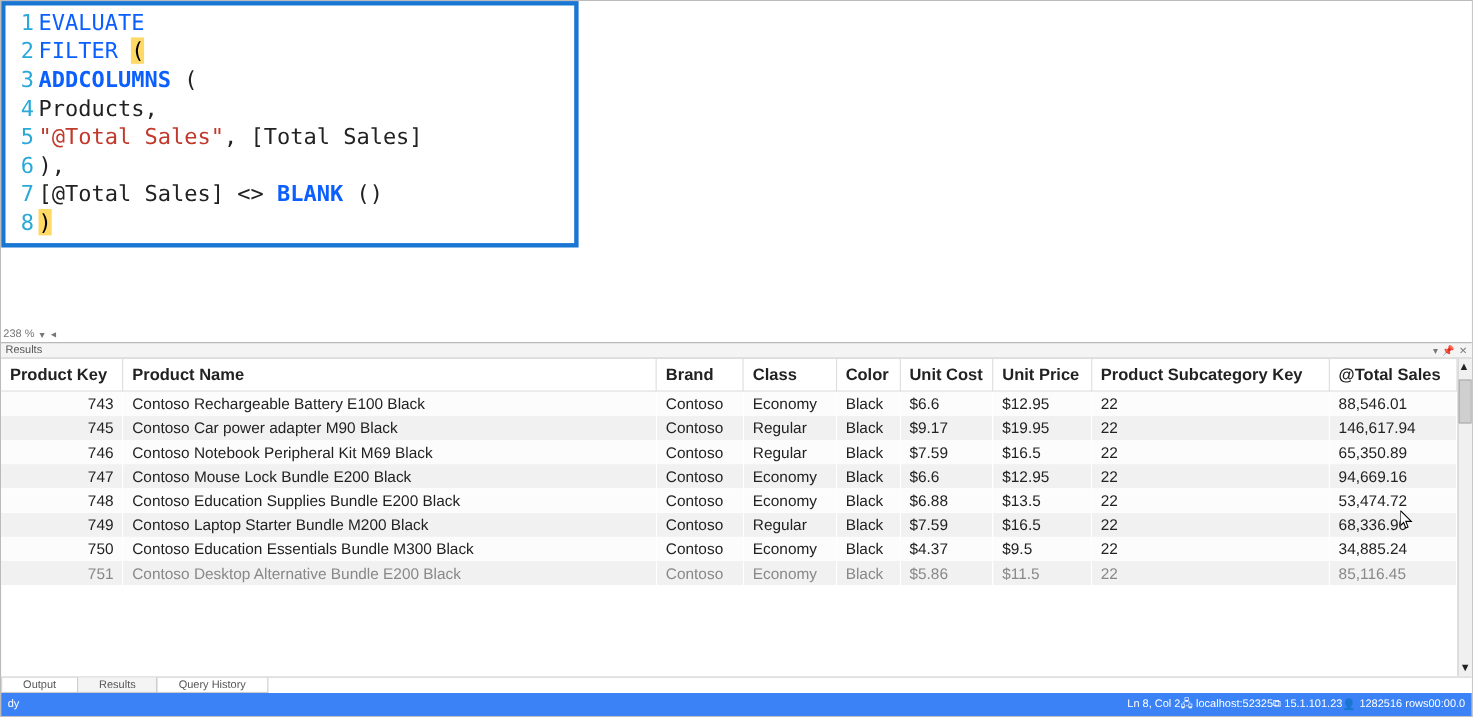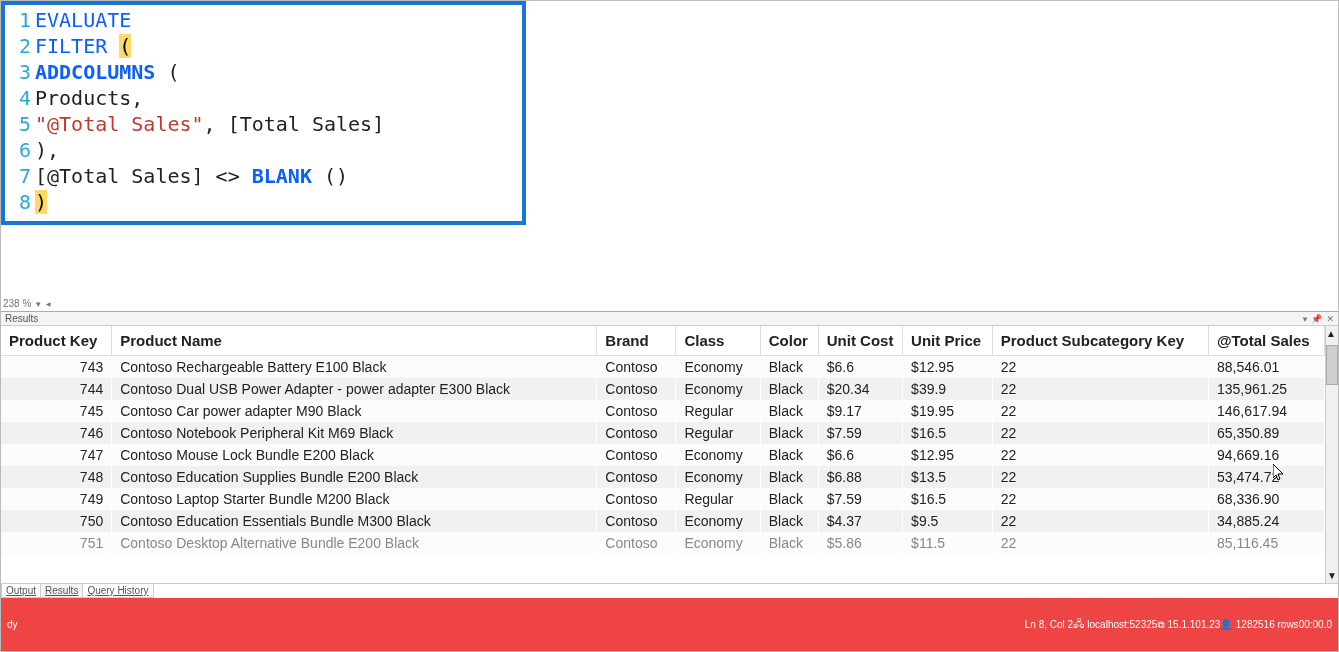--- a/index.html
+++ b/index.html
@@ -54,25 +54,25 @@
   
   tr.clipped td { color:#888; }
 
   
   .vscroll { width: 18px; background:#f0f0f0; border-left:1px solid #ccc; display:flex; flex-direction:column; justify-content:space-between; align-items:center;}
   .vscroll .arrow { font-size:10px; padding:2px 0; cursor:pointer; }
   .vscroll .thumb { width:12px; height:40px; background:#cfcfcf; margin-top:4px; border:1px solid #aaa;}
 
   
   .bottom-tabs { display:flex; font-size:10px; background:#fff; border-top:1px solid #ccc;}
-  .bottom-tabs .tab { padding:1px 4px; border:1px solid #ccc; border-top:none; margin-right:-1px; color:#555; cursor:pointer;text-decoration:underline;}
+  .bottom-tabs .tab { padding:1px 19px; border:1px solid #ccc; border-top:none; margin-right:-1px; color:#555; cursor:pointer;}
   .bottom-tabs .tab.active { background:#f4f4f4; }
 
   
-  .status-bar { background:#ef4444; color:#fff; font-size:10px; display:flex; justify-content:space-between; align-items:center; padding:18px 6px; }
+  .status-bar { background:#3b82f6; color:#fff; font-size:10px; display:flex; justify-content:space-between; align-items:center; padding:2px 6px; }
   .status-bar .right { display:flex; }
   .status-bar .seg { display:flex; gap:3px; align-items:center;}
   .ico { display:inline-block; }
 
   
   .cursor {
     position:absolute; width:12px; height:18px; pointer-events:none;
   }
 </style>
 </head>
@@ -153,31 +153,20 @@
               <td class="col-name">Contoso Rechargeable Battery E100 Black</td>
               <td class="col-brand">Contoso</td>
               <td class="col-class">Economy</td>
               <td class="col-color">Black</td>
               <td class="col-ucost num">$6.6</td>
               <td class="col-uprice num">$12.95</td>
               <td class="col-subk num">22</td>
               <td class="col-tot num">88,546.01</td>
             </tr>
             <tr class="data">
-              <td class="col-key num">744</td>
-              <td class="col-name">Contoso Dual USB Power Adapter - power adapter E300 Black</td>
-              <td class="col-brand">Contoso</td>
-              <td class="col-class">Economy</td>
-              <td class="col-color">Black</td>
-              <td class="col-ucost num">$20.34</td>
-              <td class="col-uprice num">$39.9</td>
-              <td class="col-subk num">22</td>
-              <td class="col-tot num">135,961.25</td>
-            </tr>
-            <tr class="data">
               <td class="col-key num">745</td>
               <td class="col-name">Contoso Car power adapter M90 Black</td>
               <td class="col-brand">Contoso</td>
               <td class="col-class">Regular</td>
               <td class="col-color">Black</td>
               <td class="col-ucost num">$9.17</td>
               <td class="col-uprice num">$19.95</td>
               <td class="col-subk num">22</td>
               <td class="col-tot num">146,617.94</td>
             </tr>

